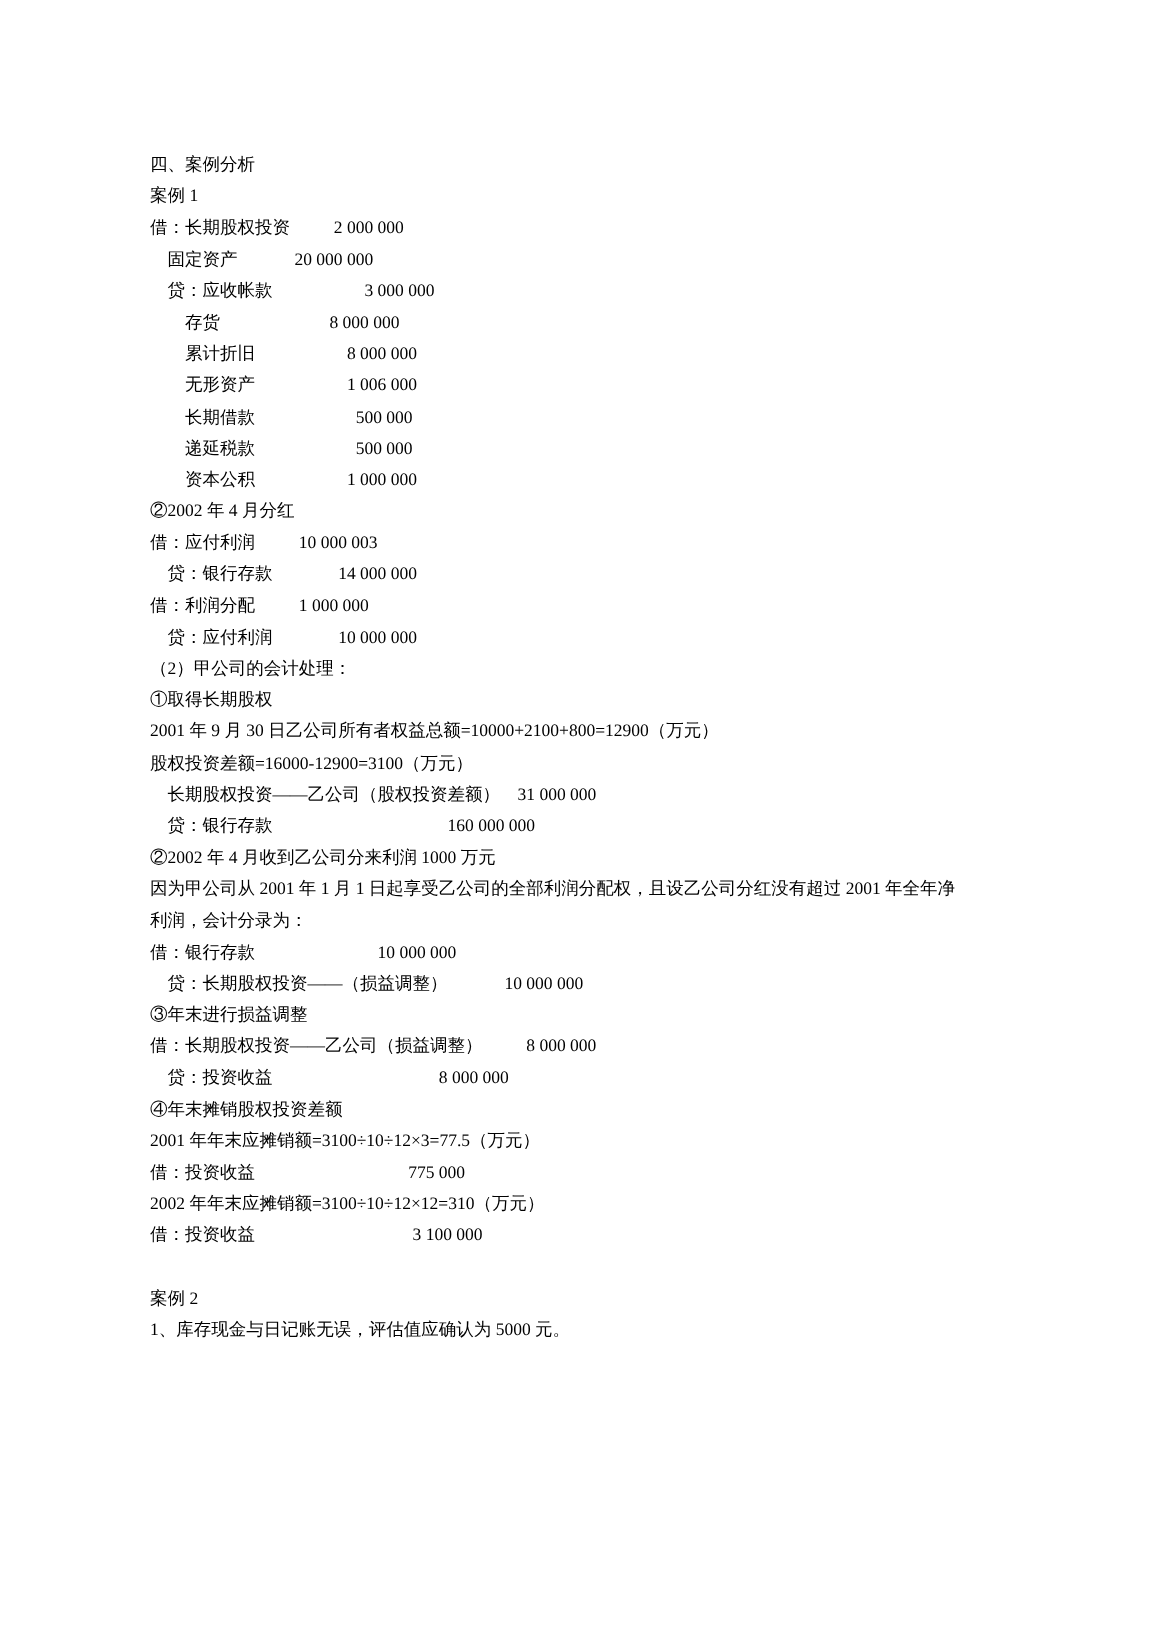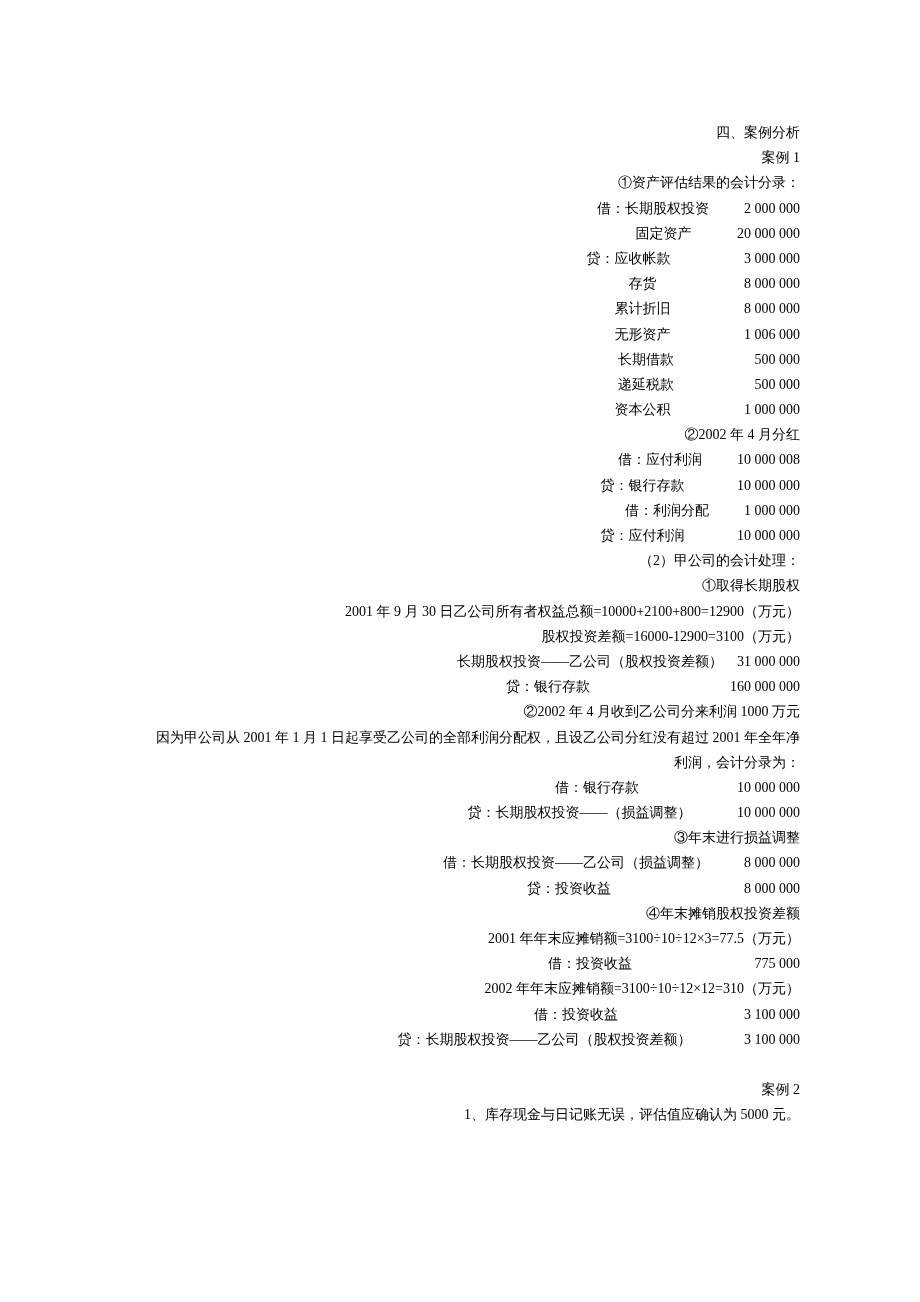--- a/index.html
+++ b/index.html
@@ -6,41 +6,40 @@
     font-family: "SimSun", "宋体", serif;
     font-size: 14px;
     line-height: 1.8;
     background: #fff;
     color: #000;
     width: 920px;
     margin: 0;
     padding: 120px 120px 60px 120px;
     box-sizing: border-box;
   }
-  .line { white-space: pre; text-align: right; }
+  .line { white-space: pre; }
 </style>
 </head>
 <body>
 
 <div id="doc">
     <div class="line">四、案例分析</div>
     <div class="line">案例 1</div>
-    <div class="line">①资产评估结果的会计分录：</div>
     <div class="line">借：长期股权投资          2 000 000</div>
     <div class="line">    固定资产             20 000 000</div>
     <div class="line">    贷：应收帐款                     3 000 000</div>
     <div class="line">        存货                         8 000 000</div>
     <div class="line">        累计折旧                     8 000 000</div>
     <div class="line">        无形资产                     1 006 000</div>
     <div class="line">        长期借款                       500 000</div>
     <div class="line">        递延税款                       500 000</div>
     <div class="line">        资本公积                     1 000 000</div>
     <div class="line">②2002 年 4 月分红</div>
-    <div class="line">借：应付利润          10 000 008</div>
-    <div class="line">    贷：银行存款               10 000 000</div>
+    <div class="line">借：应付利润          10 000 003</div>
+    <div class="line">    贷：银行存款               14 000 000</div>
     <div class="line">借：利润分配          1 000 000</div>
     <div class="line">    贷：应付利润               10 000 000</div>
     <div class="line">（2）甲公司的会计处理：</div>
     <div class="line">①取得长期股权</div>
     <div class="line">2001 年 9 月 30 日乙公司所有者权益总额=10000+2100+800=12900（万元）</div>
     <div class="line">股权投资差额=16000-12900=3100（万元）</div>
     <div class="line">    长期股权投资——乙公司（股权投资差额）    31 000 000</div>
     <div class="line">    贷：银行存款                                        160 000 000</div>
     <div class="line">②2002 年 4 月收到乙公司分来利润 1000 万元</div>
     <div class="line">因为甲公司从 2001 年 1 月 1 日起享受乙公司的全部利润分配权，且设乙公司分红没有超过 2001 年全年净</div>
@@ -48,17 +47,16 @@
     <div class="line">借：银行存款                            10 000 000</div>
     <div class="line">    贷：长期股权投资——（损益调整）             10 000 000</div>
     <div class="line">③年末进行损益调整</div>
     <div class="line">借：长期股权投资——乙公司（损益调整）          8 000 000</div>
     <div class="line">    贷：投资收益                                      8 000 000</div>
     <div class="line">④年末摊销股权投资差额</div>
     <div class="line">2001 年年末应摊销额=3100÷10÷12×3=77.5（万元）</div>
     <div class="line">借：投资收益                                   775 000</div>
     <div class="line">2002 年年末应摊销额=3100÷10÷12×12=310（万元）</div>
     <div class="line">借：投资收益                                    3 100 000</div>
-    <div class="line">    贷：长期股权投资——乙公司（股权投资差额）               3 100 000</div>
     <div class="line">&nbsp;</div>
     <div class="line">案例 2</div>
     <div class="line">1、库存现金与日记账无误，评估值应确认为 5000 元。</div>
   </div>
 
 </body></html>

